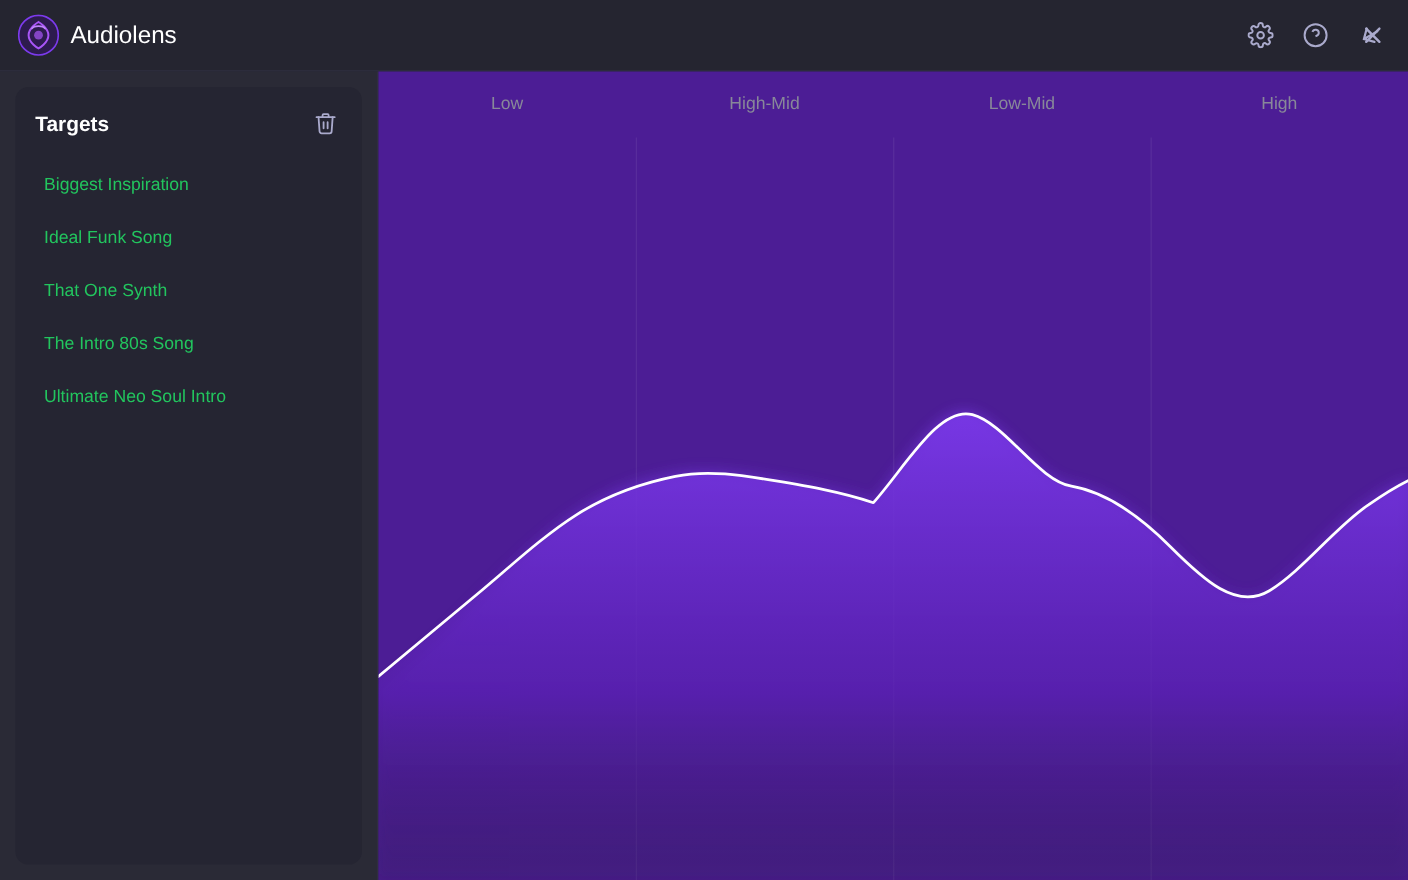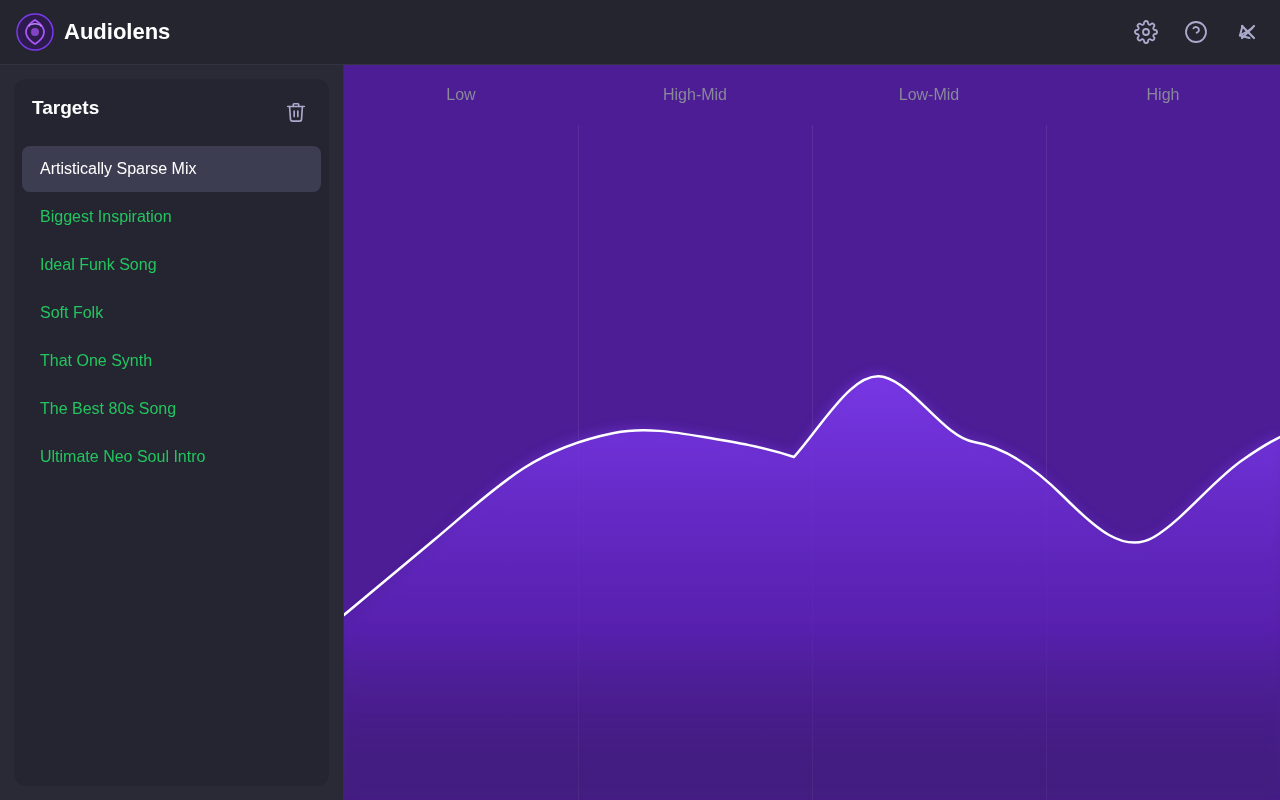--- a/index.html
+++ b/index.html
@@ -30,21 +30,21 @@
       flex: 1;
     }
 
     .logo-icon {
       width: 38px;
       height: 38px;
     }
 
     .app-title {
       font-size: 22px;
-      font-weight: 700;
+      font-weight: 400;
       color: #ffffff;
     }
 
     .header-controls {
       display: flex;
       align-items: center;
       gap: 14px;
     }
 
     .capture-btn {
@@ -96,21 +96,21 @@
     .sidebar-inner {
       margin: 14px;
       background: #252532;
       border-radius: 12px;
       height: calc(100% - 28px);
       overflow: hidden;
     }
 
     .sidebar-header {
       display: flex;
-      align-items: flex-start;
+      align-items: center;
       justify-content: space-between;
       padding: 18px 18px 14px 18px;
     }
 
     .sidebar-title {
       font-size: 19px;
       font-weight: 700;
       color: #ffffff;
     }
 
@@ -238,26 +238,24 @@
           <svg viewBox="0 0 24 24" fill="none" stroke="currentColor" stroke-width="1.8" stroke-linecap="round" stroke-linejoin="round">
             <polyline points="3 6 5 6 21 6"></polyline>
             <path d="M19 6l-1 14a2 2 0 0 1-2 2H8a2 2 0 0 1-2-2L5 6"></path>
             <path d="M10 11v6M14 11v6"></path>
             <path d="M9 6V4a1 1 0 0 1 1-1h4a1 1 0 0 1 1 1v2"></path>
           </svg>
         </button>
       </div>
 
       <ul class="target-list" id="target-list">
-      <li class="target-item active">Artistically Sparse Mix</li>
           <li class="target-item">Biggest Inspiration</li>
           <li class="target-item">Ideal Funk Song</li>
-          <li class="target-item">Soft Folk</li>
           <li class="target-item">That One Synth</li>
-          <li class="target-item">The Best 80s Song</li>
+          <li class="target-item">The Intro 80s Song</li>
           <li class="target-item">Ultimate Neo Soul Intro</li>
         </ul>
     </div>
   </aside>
 
   <div class="chart-area">
 
     <div class="freq-labels" id="freq-labels">
         <span class="freq-label">Low</span>
         <span class="freq-label">High-Mid</span>

